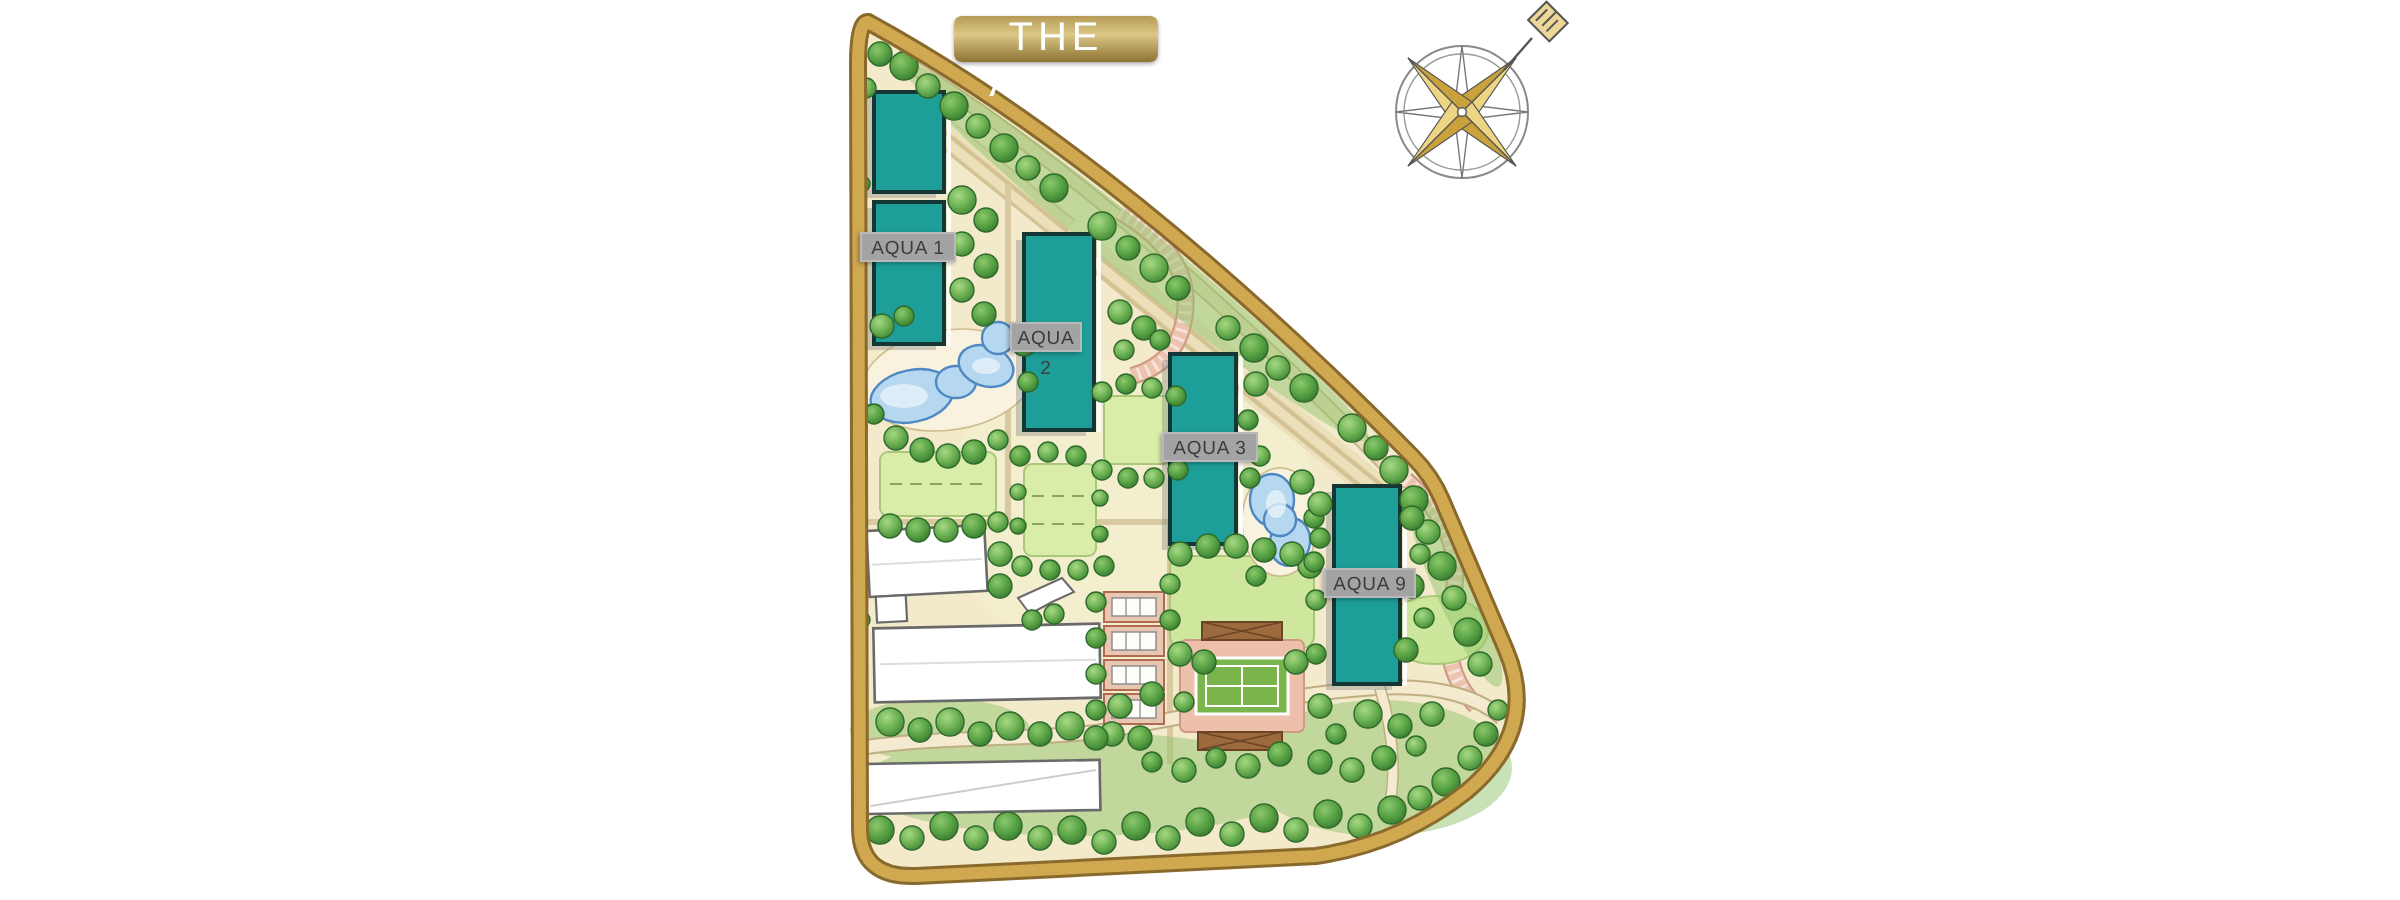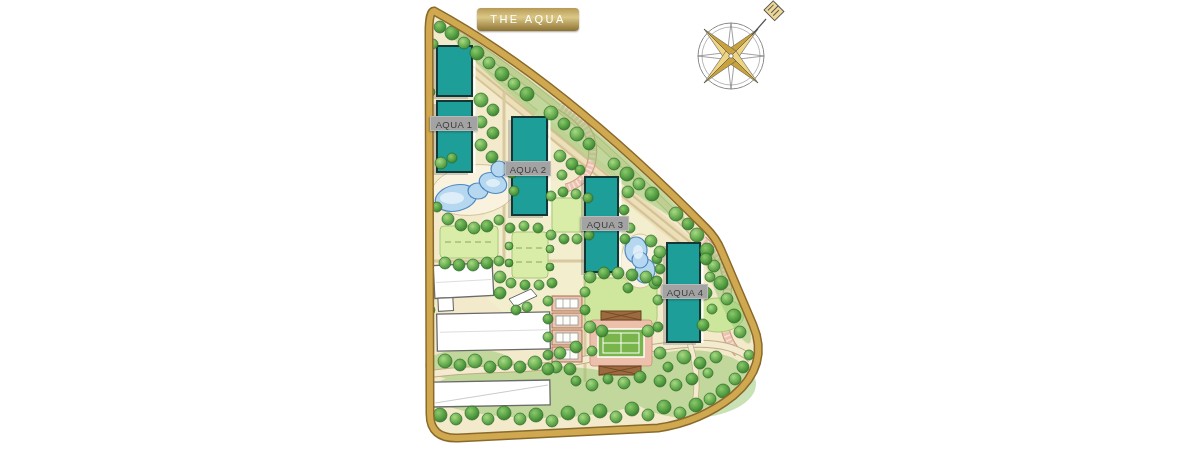--- a/index.html
+++ b/index.html
@@ -3,33 +3,33 @@
 <meta charset="utf-8">
 <style>
   html,body{margin:0;padding:0;background:#ffffff;}
   .stage{
     position:relative;width:1200px;height:450px;background:#ffffff;
     overflow:hidden;font-family:"Liberation Sans",sans-serif;
   }
   .stage svg{position:absolute;left:0;top:0;}
   .banner{
     position:absolute;left:477px;top:8px;width:102px;height:23px;
-    line-height:23px;text-align:center;color:#ffffff;font-size:11px;
+    line-height:23px;text-align:center;color:#ffffff;font-size:20px;
     letter-spacing:2.5px;font-weight:500;border-radius:4px;
     background:linear-gradient(180deg,#b59a55 0%,#dbc886 40%,#8d7234 100%);
     box-shadow:0 1px 2px rgba(0,0,0,.35);
   }
   .bldg-label{
     position:absolute;height:15px;line-height:15px;text-align:center;
     background:#a3a3a3;border:1px solid #b9b9b9;color:#3d3d3d;
     font-size:9.5px;font-weight:500;letter-spacing:.4px;
     box-shadow:-1px 1px 2px rgba(0,0,0,.28);box-sizing:border-box;
   }
   #lbl-aqua-1{left:430px;top:116px;width:48px;}
-  #lbl-aqua-2{left:505px;top:161px;width:46px;}
+  #lbl-aqua-2{left:505px;top:161px;width:36px;}
   #lbl-aqua-3{left:581px;top:216px;width:48px;}
   #lbl-aqua-4{left:662px;top:284px;width:46px;}
 </style>
 </head>
 <body>
 
 <div class="stage">
 
 <svg width="1200" height="450" viewBox="0 0 1200 450">
   <defs>
@@ -394,15 +394,15 @@
       <rect x="-7" y="-13" width="15" height="13" fill="#ead084" fill-opacity="0.85" stroke="#555555"></rect>
       <path d="M -4,-10.5 V -2.5 M 0,-13 V -3 M 3.5,-10.5 V -2.5" stroke="#555555" stroke-width="1" fill="none"></path>
     </g>
   </g>
 </svg>
 
 <div class="banner">THE AQUA</div>
 <div class="bldg-label" id="lbl-aqua-1">AQUA 1</div>
 <div class="bldg-label" id="lbl-aqua-2">AQUA 2</div>
 <div class="bldg-label" id="lbl-aqua-3">AQUA 3</div>
-<div class="bldg-label" id="lbl-aqua-4">AQUA 4</div>
+<div class="bldg-label" id="lbl-aqua-4">AQUA 9</div>
 
 </div>
 
 </body></html>

